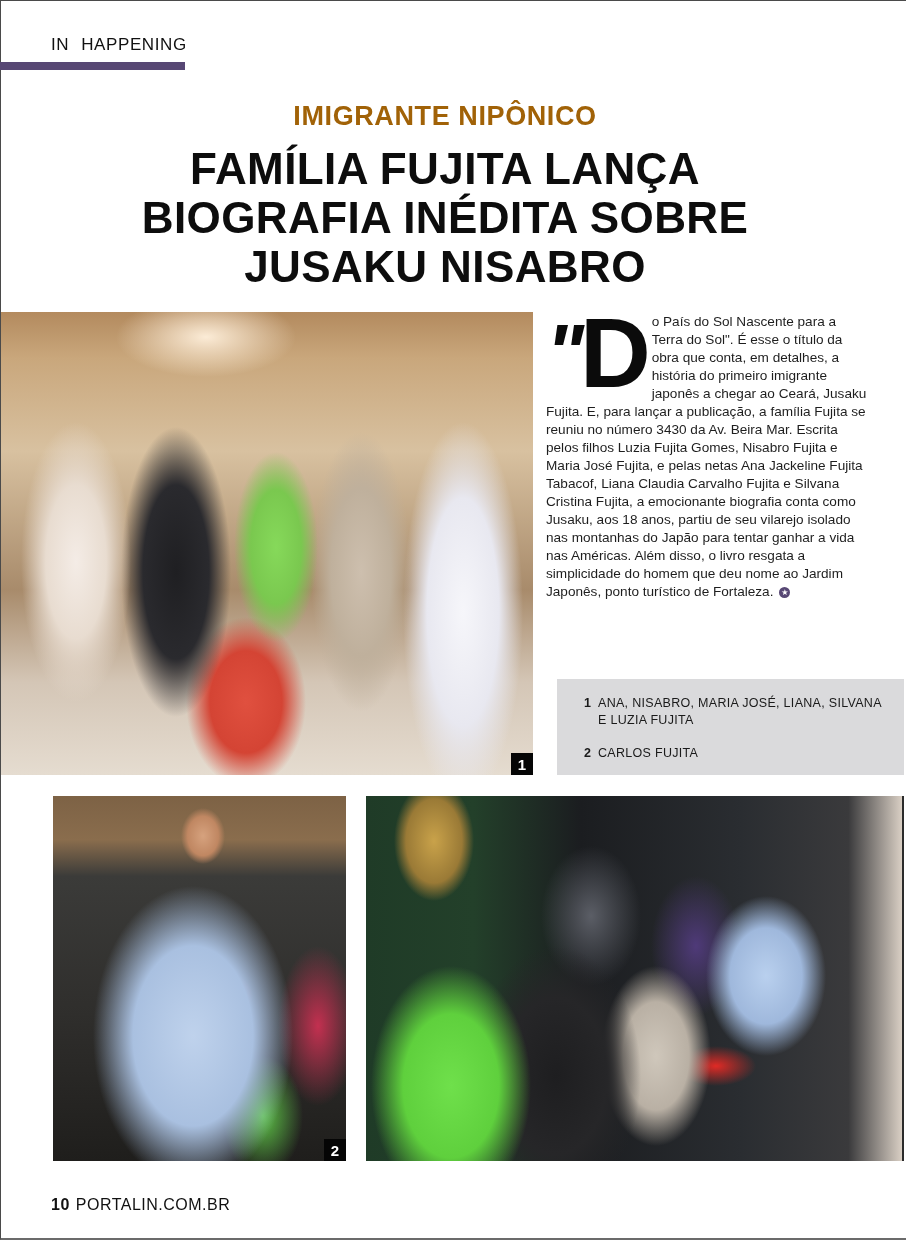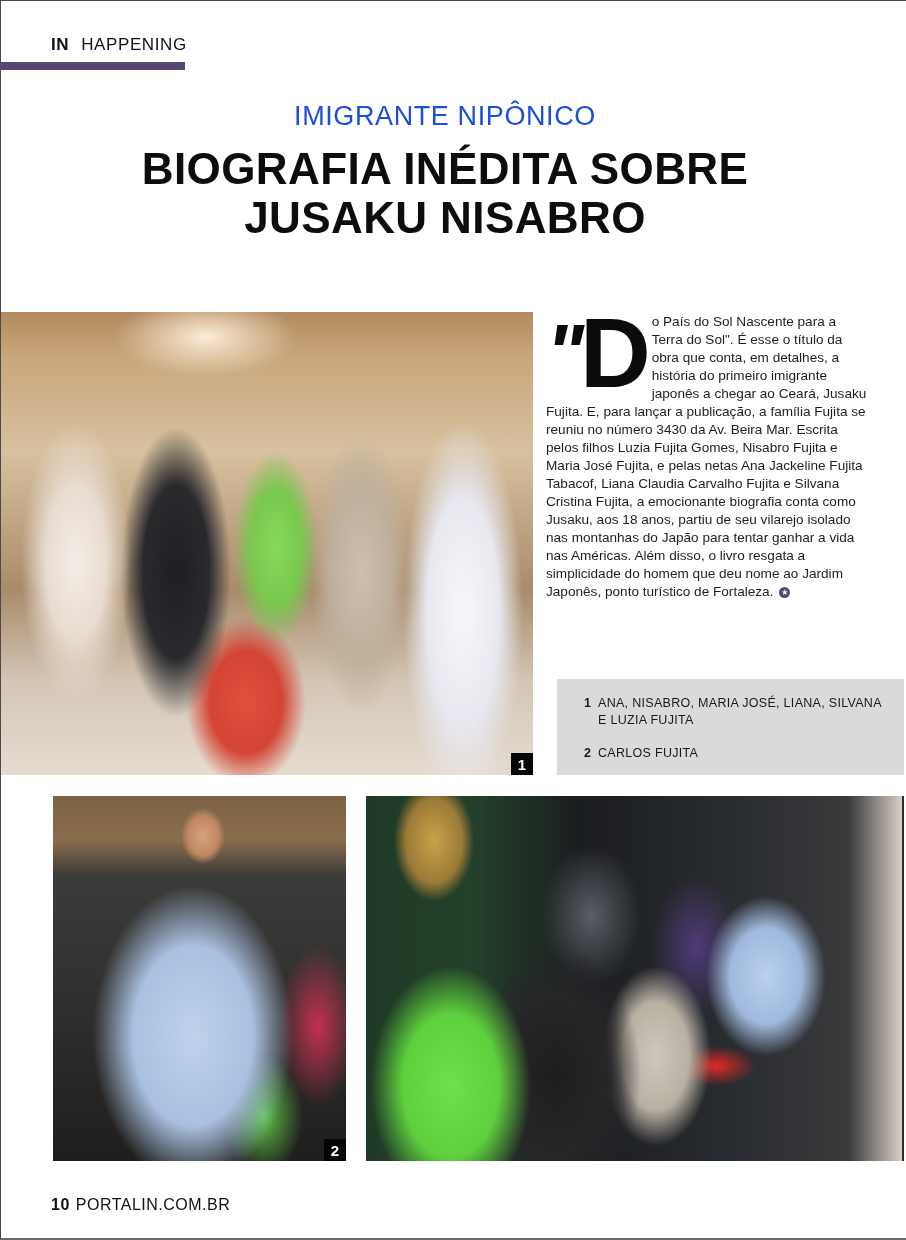--- a/index.html
+++ b/index.html
@@ -9,30 +9,30 @@
   .page-frame {
     position: absolute; left: 0; top: 0; width: 906px; height: 1240px;
     border-top: 1px solid #4a4a4a; border-left: 1px solid #4a4a4a; border-bottom: 2px solid #6b6b6b;
     pointer-events: none;
   }
 
   .section-label {
     position: absolute; left: 51px; top: 35px;
     font-size: 17px; letter-spacing: 0.6px; color: #111;
   }
-  .section-label .bold { font-weight: 700; }
+  .section-label .bold { font-weight: 400; }
   .section-label .light { font-weight: 400; padding-left: 12px; }
   .section-bar {
     position: absolute; left: 0; top: 62px; width: 185px; height: 8px;
     background: #574774;
   }
 
   .kicker {
     position: absolute; left: 0; width: 890px; top: 101px;
-    text-align: center; font-size: 27px; font-weight: 400; color: #1d4ed8; letter-spacing: 0.6px;
+    text-align: center; font-size: 27px; font-weight: 700; color: #a16207; letter-spacing: 0.6px;
   }
   .headline {
     position: absolute; left: 0; width: 890px; top: 144px;
     text-align: center; font-size: 44px; font-weight: 700; line-height: 49px; color: #0d0d0d;
     letter-spacing: 0.4px;
   }
 
   
   .photo { position: absolute; overflow: hidden; }
   .photo-1 {
@@ -114,20 +114,21 @@
 
 <div class="page-frame"></div>
 
 <div class="section-label">
   <span class="bold">IN</span><span class="light">HAPPENING</span>
 </div>
 <div class="section-bar"></div>
 
 <div class="kicker">IMIGRANTE NIPÔNICO</div>
 <h1 class="headline">
+  <div>FAMÍLIA FUJITA LANÇA</div>
   <div>BIOGRAFIA INÉDITA SOBRE</div>
   <div>JUSAKU NISABRO</div>
 </h1>
 
 <div class="photo photo-1">
   <div class="photo-badge">1</div>
 </div>
 
 <div class="article">
   <span class="dropcap"><span class="quote">"</span><span>D</span></span>

